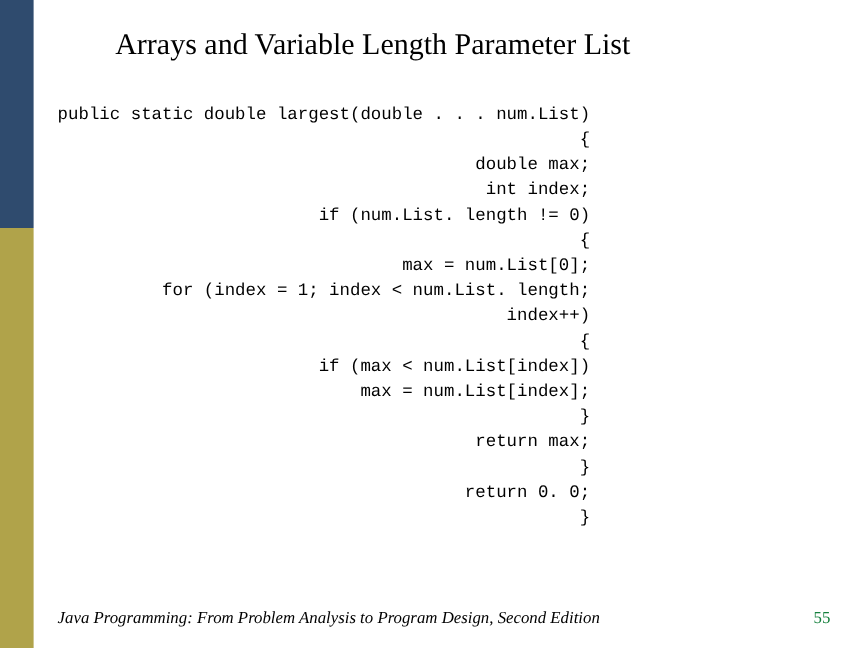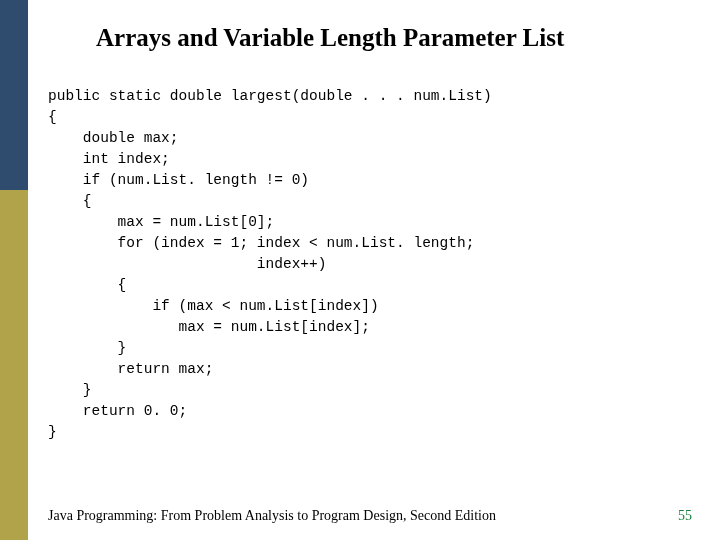--- a/index.html
+++ b/index.html
@@ -27,38 +27,40 @@
     .bar-olive {
       background: #b0a34a;
       height: 350px;
     }
     .slide-title {
       position: absolute;
       top: 24px;
       left: 96px;
       font-size: 25px;
       color: #000;
-      font-weight: bold;
+      font-weight: normal;
     }
     .code-block {
       position: absolute;
       top: 86px;
       left: 48px;
       font-family: "Courier New", Courier, monospace;
       font-size: 14.5px;
       line-height: 1.45;
       white-space: pre;
       color: #000;
+      text-align: right;
     }
     .footer-left {
       position: absolute;
       bottom: 16px;
       left: 48px;
       font-size: 14px;
       color: #000;
+      font-style: italic;
     }
     .footer-right {
       position: absolute;
       bottom: 16px;
       right: 28px;
       font-size: 14px;
       color: #15803d;
     }
   </style>
 </head>

